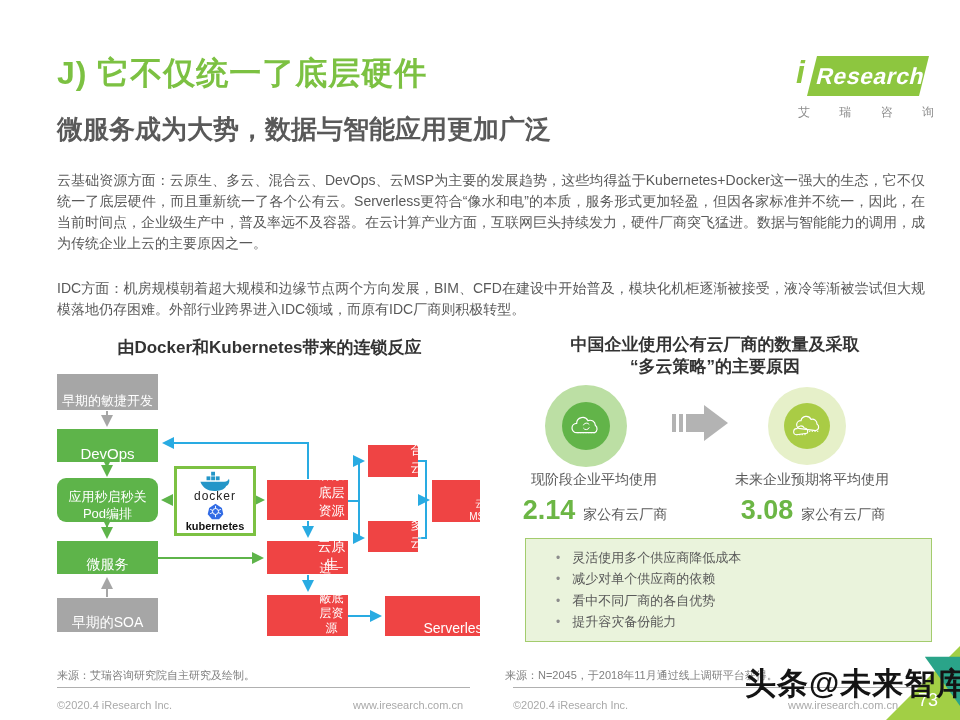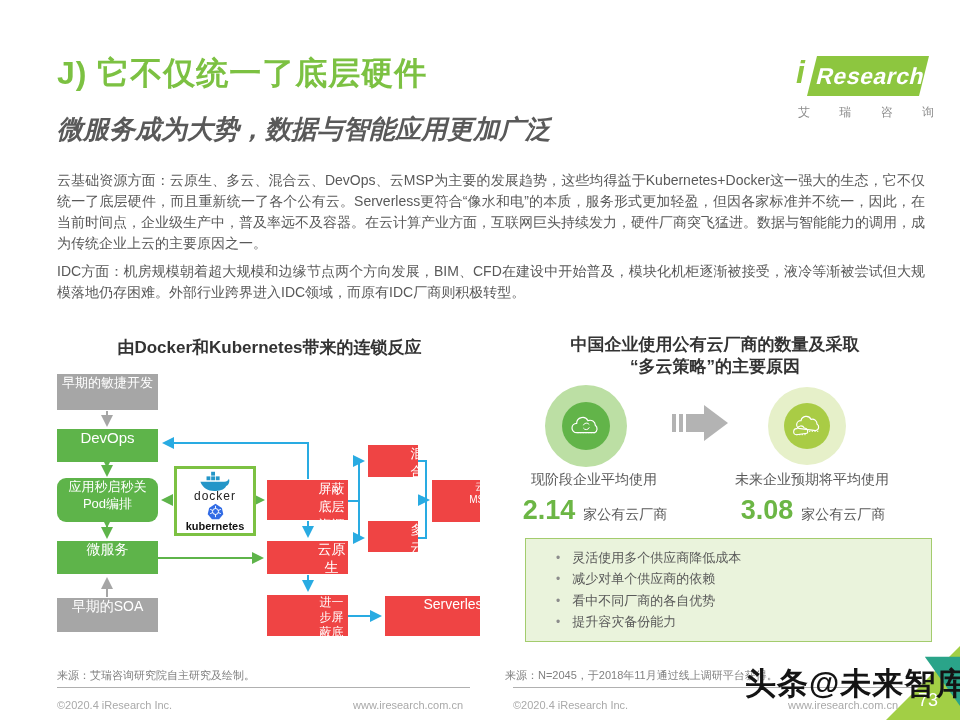--- a/index.html
+++ b/index.html
@@ -2,41 +2,41 @@
 <html><head>
 <meta charset="utf-8">
 <style>
   * { margin:0; padding:0; box-sizing:border-box; }
   html,body { width:960px; height:720px; }
   body { font-family:"Liberation Sans","DejaVu Sans",sans-serif; background:#fff; overflow:hidden; }
   .page { position:relative; width:960px; height:720px; background:#fff; }
 
   
   .title { position:absolute; left:57px; top:52px; font-size:32px; font-weight:bold; color:#7cc142; letter-spacing:1px; }
-  .subtitle { position:absolute; left:57px; top:112px; font-size:26px; font-weight:bold; color:#595959;font-style:italic; }
+  .subtitle { position:absolute; left:57px; top:112px; font-size:26px; font-weight:bold; color:#595959; }
 
   
   .logo { position:absolute; left:788px; top:48px; width:160px; height:72px; }
   .logo-band { position:absolute; left:24px; top:8px; width:112px; height:40px; background:#8dc63f; transform:skewX(-14deg); display:flex; align-items:center; }
   .logo-band span { color:#fff; font-size:23px; font-weight:bold; padding-left:5px; letter-spacing:0.5px; }
   .logo-i { position:absolute; left:8px; top:6px; font-size:32px; font-weight:bold; font-style:italic; color:#8dc63f; }
   .logo-cn { position:absolute; left:10px; top:56px; width:145px; font-size:12px; color:#8c8c8c; letter-spacing:13px; white-space:nowrap; }
 
   
   .para { position:absolute; left:57px; width:868px; font-size:14px; line-height:21px; color:#595959; text-align:justify; }
   .para1 { top:170px; }
-  .para2 { top:261px; }
+  .para2 { top:278px; }
 
   
   .chart-title { position:absolute; font-size:17px; font-weight:bold; color:#333; text-align:center; line-height:22px; }
   .left-chart-title { left:57px; top:337px; width:425px; }
   .right-chart-title { left:505px; top:334px; width:420px; }
 
   
-  .node { position:absolute; display:flex; flex-direction:column; align-items:center; justify-content:flex-start; color:#fff; text-align:center; z-index:2; }
+  .node { position:absolute; display:flex; flex-direction:column; align-items:center; justify-content:flex-end; color:#fff; text-align:center; z-index:2; }
   .g { background:#5eb44a; }
   .gr { background:#a6a6a6; }
   .b { background:#ef4444;padding-left:48px; }
   .n-agile { left:57px; top:374px; width:101px; height:36px; font-size:13px; }
   .n-devops { left:57px; top:429px; width:101px; height:33px; font-size:15px; }
   .n-pod { left:57px; top:478px; width:101px; height:44px; font-size:13px; line-height:17px;border-radius:9px; }
   .n-micro { left:57px; top:541px; width:101px; height:33px; font-size:14px; }
   .n-soa { left:57px; top:598px; width:101px; height:34px; font-size:14px; }
   .n-shield { left:267px; top:480px; width:81px; height:40px; font-size:13px; }
   .n-native { left:267px; top:541px; width:81px; height:33px; font-size:14px; }

